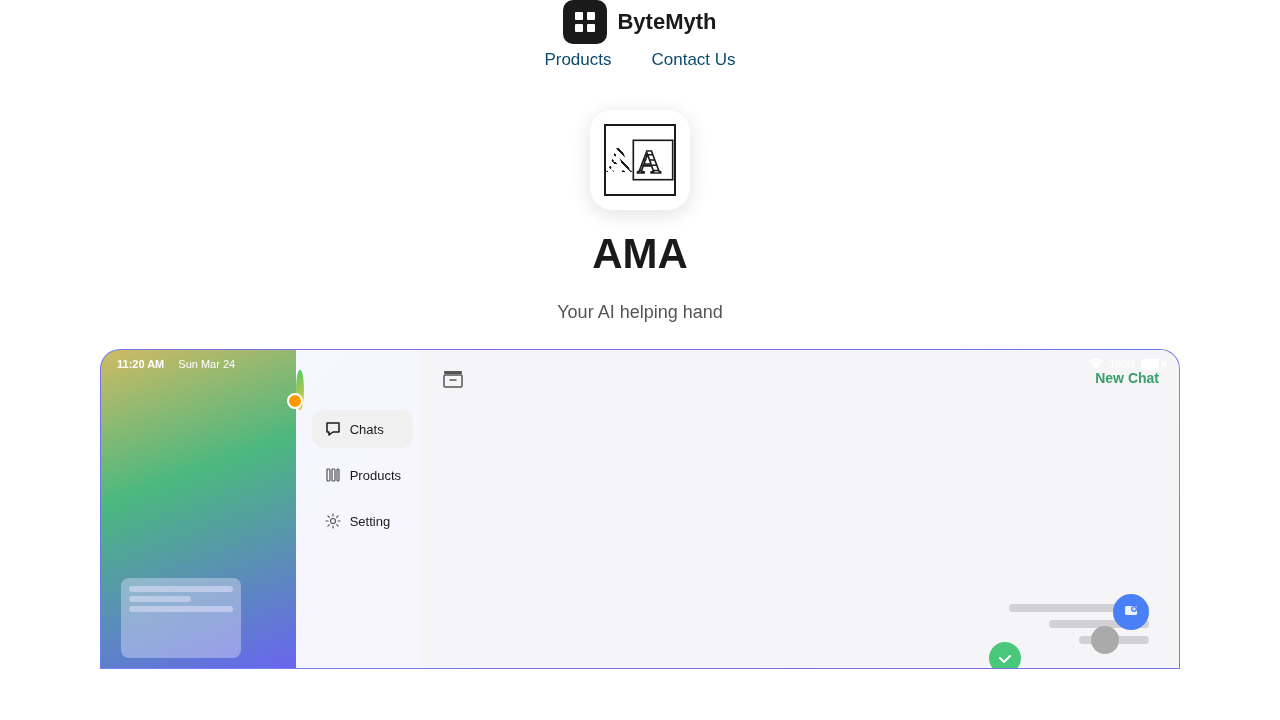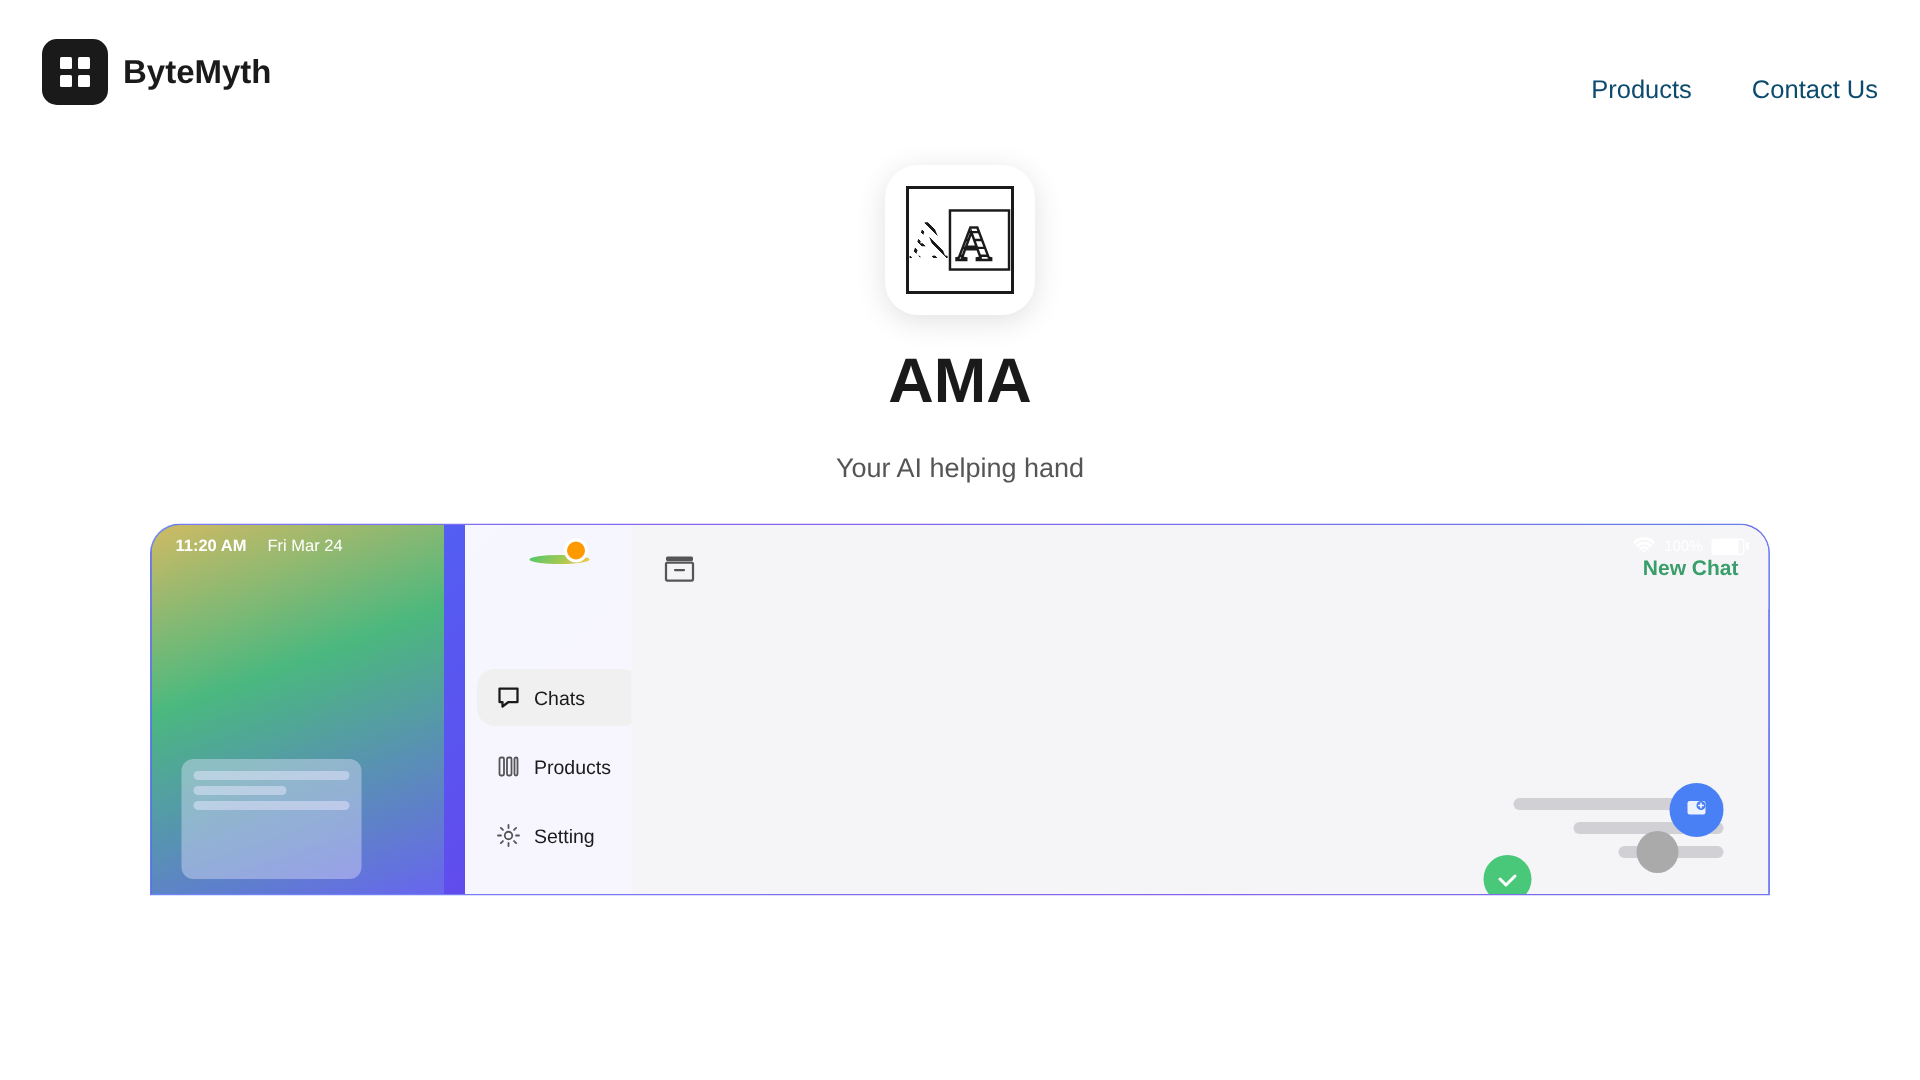--- a/index.html
+++ b/index.html
@@ -12,25 +12,26 @@
       width: 1280px;
       height: 720px;
       overflow: hidden;
       font-family: -apple-system, BlinkMacSystemFont, 'Segoe UI', sans-serif;
       background: #ffffff;
     }
 
     
     .header {
       display: flex;
-      align-items: flex-end;
+      align-items: center;
       justify-content: space-between;
-      padding: 0 28px;
+      padding: 0 40px;
       height: 70px;
       background: #ffffff;
+      flex-direction: column;
     }
 
     .logo-area {
       display: flex;
       align-items: center;
       gap: 10px;
     }
 
     .logo-icon {
       width: 44px;
@@ -125,21 +126,21 @@
 
     .app-subtitle {
       font-size: 18px;
       color: #555555;
       margin-bottom: 26px;
     }
 
     
     .device-mockup {
       width: 1080px;
-      height: 248px;
+      height: 320px;
       background: linear-gradient(135deg, #4a6cf7 0%, #6a3de8 50%, #3d5fe8 100%);
       border-radius: 20px 20px 0 0;
       position: relative;
       overflow: hidden;
       margin: 0 auto;
       border: 1px solid rgba(255,255,255,0.2);
     }
 
     
     .status-bar {
@@ -185,27 +186,27 @@
       top: 0;
       width: 195px;
       bottom: 0;
       background: linear-gradient(160deg, #e8c84a 0%, #4ac86a 40%, #6a6aef 100%);
       opacity: 0.85;
     }
 
     
     .sidebar {
       position: absolute;
-      left: 209px;
+      left: 195px;
       top: 0;
       width: 125px;
       bottom: 0;
       background: rgba(255,255,255,0.95);
       display: flex;
-      flex-direction: column;
+      flex-direction: row;
       padding: 20px 0 20px 0;
     }
 
     .sidebar-avatar {
       width: 40px;
       height: 40px;
       border-radius: 50%;
       background: linear-gradient(135deg, #4ac86a, #f5c842);
       margin: 0 auto 30px auto;
       display: flex;
@@ -461,21 +462,21 @@
   </div>
   <h1 class="app-name">AMA</h1>
   <p class="app-subtitle">Your AI helping hand</p>
 </section>
 
 <div class="device-mockup">
 
   <div class="status-bar">
     <div style="display:flex;align-items:center;gap:6px;">
       <span class="status-time">11:20 AM</span>
-      <span class="status-date">Fri Mar 24</span>
+      <span class="status-date">Sun Mar 24</span>
     </div>
     <div class="status-right">
       <span style="color:white;font-size:11px;">
         <svg width="14" height="10" viewBox="0 0 14 10" fill="white">
           <path d="M7 8.5a1 1 0 1 1 0 2 1 1 0 0 1 0-2z"></path>
           <path d="M7 6C8.4 6 9.7 6.6 10.6 7.5L9.2 8.9C8.7 8.3 7.9 8 7 8s-1.7.3-2.2.9L3.4 7.5C4.3 6.6 5.6 6 7 6z" fill="white"></path>
           <path d="M7 3C9.2 3 11.2 4 12.5 5.6L11.1 7C10.2 5.8 8.7 5 7 5s-3.2.8-4.1 2L1.5 5.6C2.8 4 4.8 3 7 3z" fill="white"></path>
           <path d="M7 0C10 0 12.7 1.3 14.5 3.4L13.1 4.8C11.6 3.1 9.4 2 7 2S2.4 3.1.9 4.8L-.5 3.4C1.3 1.3 4 0 7 0z" fill="white"></path>
         </svg>
       </span>

